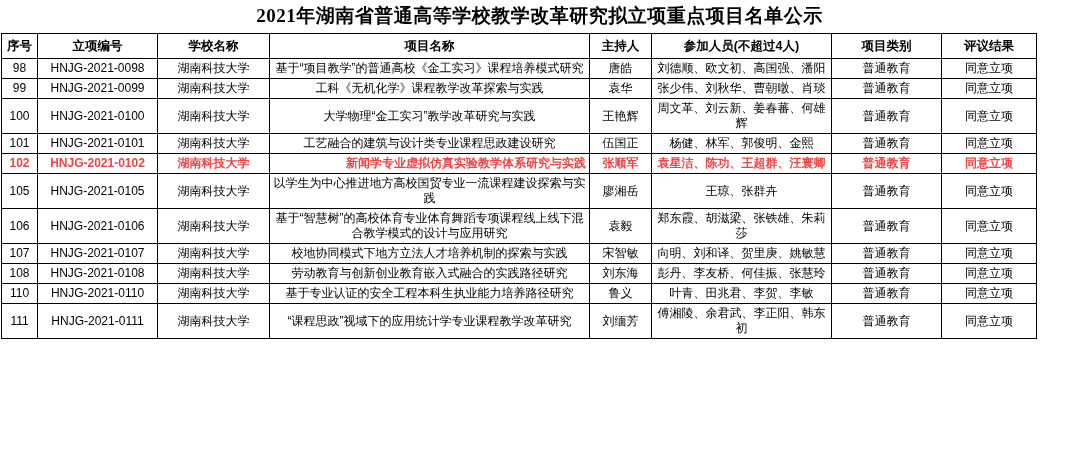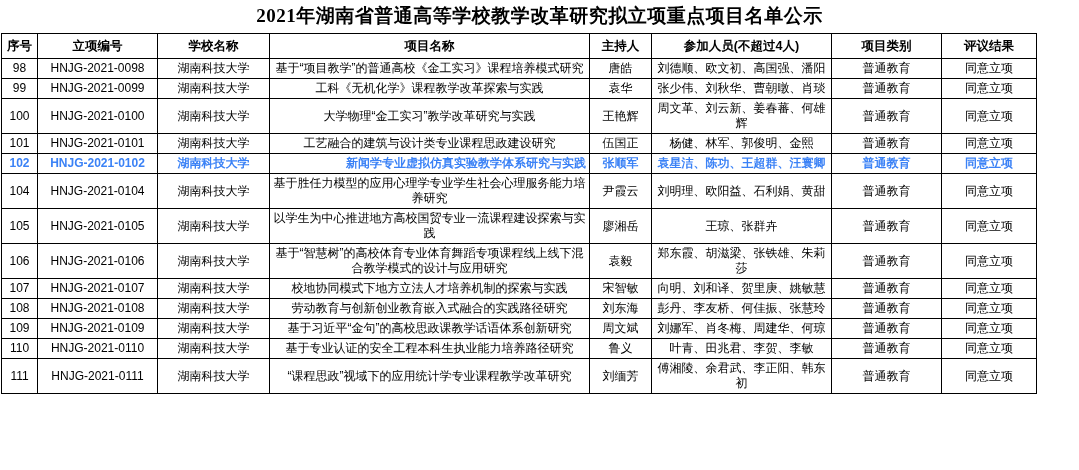--- a/index.html
+++ b/index.html
@@ -55,21 +55,21 @@
   .c3 { width: 320px; }
   .c4 { width: 62px; }
   .c5 { width: 180px; }
   .c6 { width: 110px; }
   .c7 { width: 95px; }
   td.name-cell {
     text-align: left;
     padding-left: 5px;
   }
   tr.highlight td {
-    color: #3b82f6;
+    color: #ef4444;
     font-weight: bold;
   }
   tr.highlight td.name-cell {
     font-weight: bold;
     text-align: right;
   }
 </style>
 </head>
 <body>
 
@@ -145,30 +145,20 @@
           <td>102</td>
           <td>HNJG-2021-0102</td>
           <td>湖南科技大学</td>
           <td class="name-cell">新闻学专业虚拟仿真实验教学体系研究与实践</td>
           <td>张顺军</td>
           <td>袁星洁、陈功、王超群、汪寰卿</td>
           <td>普通教育</td>
           <td>同意立项</td>
         </tr>
         <tr>
-          <td>104</td>
-          <td>HNJG-2021-0104</td>
-          <td>湖南科技大学</td>
-          <td class="name-cell">基于胜任力模型的应用心理学专业学生社会心理服务能力培养研究</td>
-          <td>尹霞云</td>
-          <td>刘明理、欧阳益、石利娟、黄甜</td>
-          <td>普通教育</td>
-          <td>同意立项</td>
-        </tr>
-        <tr>
           <td>105</td>
           <td>HNJG-2021-0105</td>
           <td>湖南科技大学</td>
           <td class="name-cell">以学生为中心推进地方高校国贸专业一流课程建设探索与实践</td>
           <td>廖湘岳</td>
           <td>王琼、张群卉</td>
           <td>普通教育</td>
           <td>同意立项</td>
         </tr>
         <tr>
@@ -195,30 +185,20 @@
           <td>108</td>
           <td>HNJG-2021-0108</td>
           <td>湖南科技大学</td>
           <td class="name-cell">劳动教育与创新创业教育嵌入式融合的实践路径研究</td>
           <td>刘东海</td>
           <td>彭丹、李友桥、何佳振、张慧玲</td>
           <td>普通教育</td>
           <td>同意立项</td>
         </tr>
         <tr>
-          <td>109</td>
-          <td>HNJG-2021-0109</td>
-          <td>湖南科技大学</td>
-          <td class="name-cell">基于习近平“金句”的高校思政课教学话语体系创新研究</td>
-          <td>周文斌</td>
-          <td>刘娜军、肖冬梅、周建华、何琼</td>
-          <td>普通教育</td>
-          <td>同意立项</td>
-        </tr>
-        <tr>
           <td>110</td>
           <td>HNJG-2021-0110</td>
           <td>湖南科技大学</td>
           <td class="name-cell">基于专业认证的安全工程本科生执业能力培养路径研究</td>
           <td>鲁义</td>
           <td>叶青、田兆君、李贺、李敏</td>
           <td>普通教育</td>
           <td>同意立项</td>
         </tr>
         <tr>

